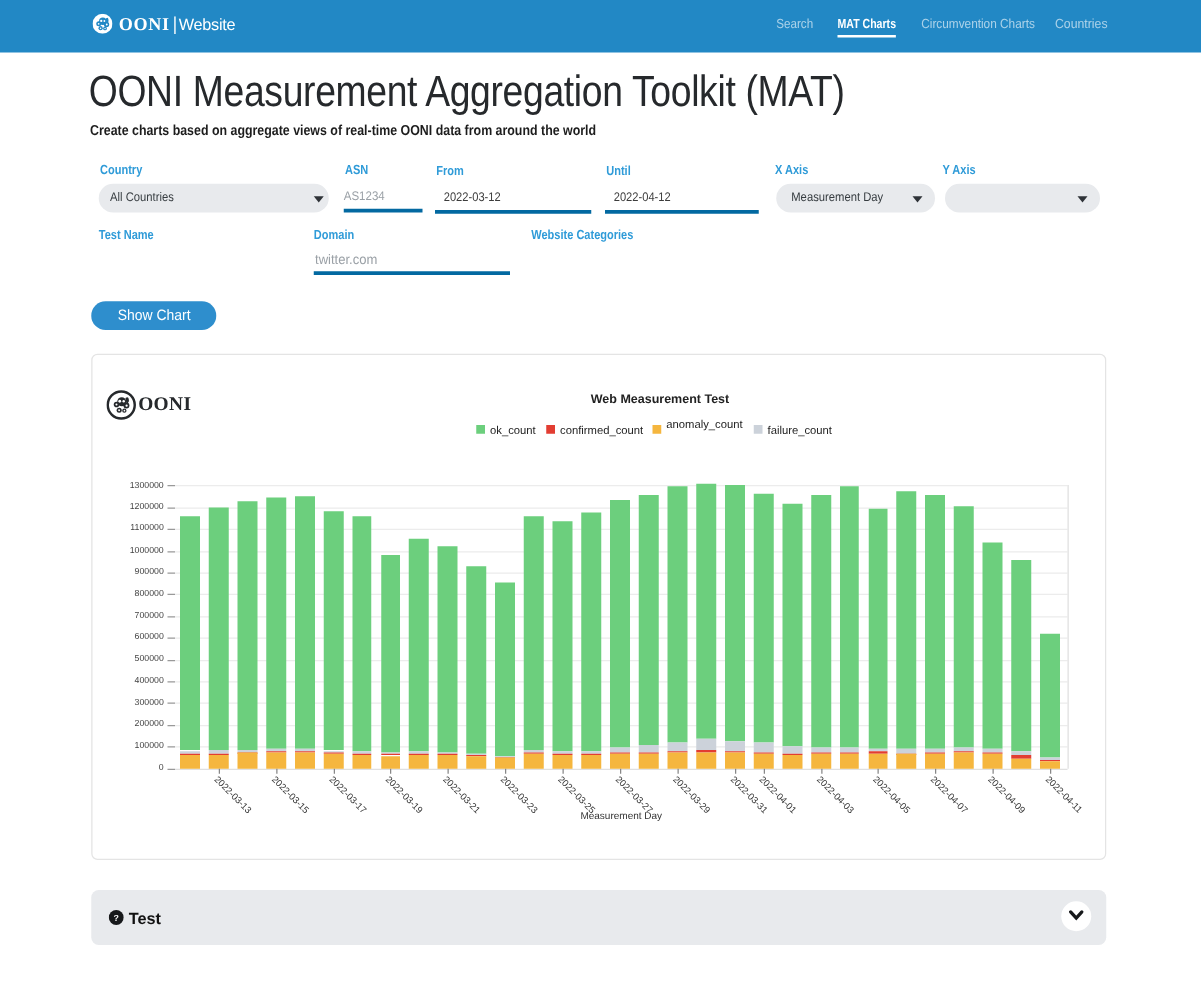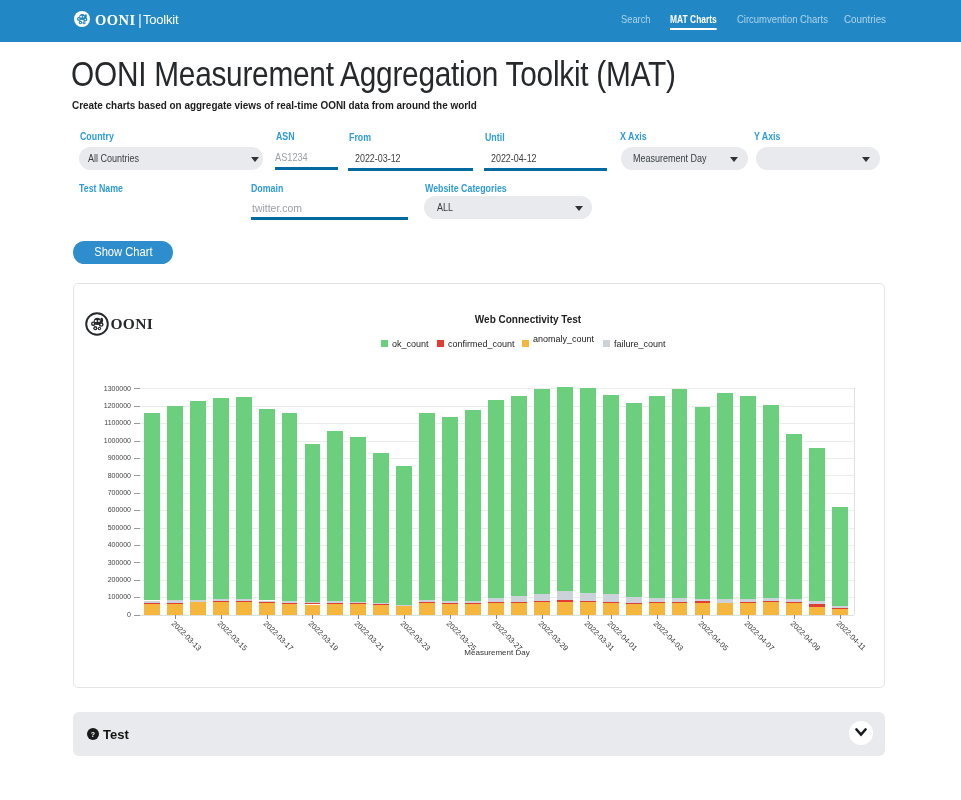--- a/index.html
+++ b/index.html
@@ -37,21 +37,21 @@
         <circle cx="14" cy="11.5" r="1.8"></circle>
           <circle cx="19" cy="11.5" r="1.5"></circle>
         <circle cx="9.8" cy="16" r="1.4"></circle>
         <circle cx="22.8" cy="17.2" r="1.5"></circle>
         <circle cx="12.9" cy="23.1" r="1.3"></circle>
           <circle cx="20.1" cy="23.5" r="1.1"></circle>
       </g>
     </svg>
     <div class="abs" style="left:95px;top:12px;color:#fff;font-size:14.5px;font-weight:700;letter-spacing:0.5px;font-family:'Liberation Serif',serif">OONI</div>
     <div class="abs" style="left:138px;top:11px;color:rgba(255,255,255,0.9);font-size:15px;font-weight:300">|</div>
-    <div class="abs" style="left:143px;top:12px;color:#fff;font-size:13px;font-weight:400;letter-spacing:-0.2px">Toolkit</div>
+    <div class="abs" style="left:143px;top:12px;color:#fff;font-size:13px;font-weight:400;letter-spacing:-0.2px">Website</div>
     <div class="nav" style="left:621.4px;transform:scaleX(0.887);transform-origin:0 0">Search</div>
     <div class="nav" style="left:669.5px;color:#fff;font-weight:700;border-bottom:2px solid #fff;padding-bottom:3px;transform:scaleX(0.805);transform-origin:0 0">MAT Charts</div>
     <div class="nav" style="left:737.2px;transform:scaleX(0.90);transform-origin:0 0">Circumvention Charts</div>
     <div class="nav" style="left:844.4px;transform:scaleX(0.935);transform-origin:0 0">Countries</div>
   </div>
 
   <div class="abs" style="left:70.6px;top:53.5px;font-size:35px;color:#26292c;letter-spacing:-0.3px;transform:scaleX(0.852);transform-origin:0 0">OONI Measurement Aggregation Toolkit (MAT)</div>
   <div class="abs" style="left:71.6px;top:98.5px;font-size:11.5px;font-weight:700;color:#1d1d1d;transform:scaleX(0.862);transform-origin:0 0">Create charts based on aggregate views of real-time OONI data from around the world</div>
 
   <div class="flab" style="left:80px;top:130px">Country</div>
@@ -72,24 +72,20 @@
     </div>
   <div class="flab" style="left:754px;top:130px">Y Axis</div>
   <div class="sel" style="left:756px;top:147px;width:124px">
       <span class="arw" style="left:106px"></span>
     </div>
 
   <div class="flab" style="left:79px;top:182px">Test Name</div>
   <div class="flab" style="left:251px;top:182px">Domain</div>
   <div class="inp" style="left:251px;top:197px;width:157px;color:#9aa0a6;padding-left:1px;font-size:11px"><span style="transform:scaleX(0.95)">twitter.com</span></div>
   <div class="flab" style="left:425px;top:182px">Website Categories</div>
-  <div class="sel" style="left:424px;top:196px;width:168px">
-      <span class="tx" style="left:13px">ALL</span>
-      <span class="arw" style="left:151px"></span>
-    </div>
 
   <div class="abs" style="left:73px;top:241px;width:100px;height:22.5px;background:#2e8ecd;border-radius:12px;color:#fff;font-size:12px;text-align:center;line-height:22.5px"><span style="display:inline-block;transform:scaleX(0.93);transform-origin:50% 50%">Show Chart</span></div>
 
   <div class="abs" style="left:73px;top:283px;width:812px;height:405px;border:1px solid #e4e4e4;border-radius:5px;background:#fff"></div>
 
   <svg class="abs" style="left:85px;top:312px" width="24" height="24" viewBox="0 0 32 32">
     <circle cx="16" cy="16" r="14.4" fill="none" stroke="#26292c" stroke-width="2.6"></circle>
     <g fill="#26292c">
       <circle cx="16.5" cy="12.5" r="4.8"></circle>
       <path d="M20.5 8.5 Q23.5 6.5 24 9.5 Q25 13.5 21.5 14.5 Z"></path>
@@ -102,21 +98,21 @@
       <circle cx="14.4" cy="12" r="1.5"></circle>
         <circle cx="18.6" cy="12" r="1.3"></circle>
       <circle cx="10.9" cy="15.5" r="1.1"></circle>
       <circle cx="21.7" cy="16.7" r="1.2"></circle>
       <circle cx="13.7" cy="21.6" r="1"></circle>
         <circle cx="19.4" cy="22" r="0.9"></circle>
     </g>
   </svg>
   <div class="abs" style="left:110.5px;top:315.3px;font-size:15.5px;font-weight:700;color:#26292c;font-family:'Liberation Serif',serif;letter-spacing:0.3px">OONI</div>
 
-  <div class="abs" style="left:378px;top:313.5px;width:300px;text-align:center;font-size:10px;font-weight:700;color:#222">Web Connectivity Test</div>
+  <div class="abs" style="left:378px;top:313.5px;width:300px;text-align:center;font-size:10px;font-weight:700;color:#222">Web Measurement Test</div>
 
   <div class="abs" style="left:381px;top:340px;width:7px;height:7px;background:#6ccf7d"></div>
   <div class="abs" style="left:392px;top:338.5px;font-size:9px;color:#222">ok_count</div>
   <div class="abs" style="left:437px;top:340px;width:7px;height:7px;background:#e23d32"></div>
   <div class="abs" style="left:448px;top:338.5px;font-size:9px;color:#222">confirmed_count</div>
   <div class="abs" style="left:522px;top:340px;width:7px;height:7px;background:#f5b63e"></div>
   <div class="abs" style="left:533px;top:334px;font-size:9px;color:#222">anomaly_count</div>
   <div class="abs" style="left:603px;top:340px;width:7px;height:7px;background:#ccd2da"></div>
   <div class="abs" style="left:614px;top:338.5px;font-size:9px;color:#222">failure_count</div>
 

